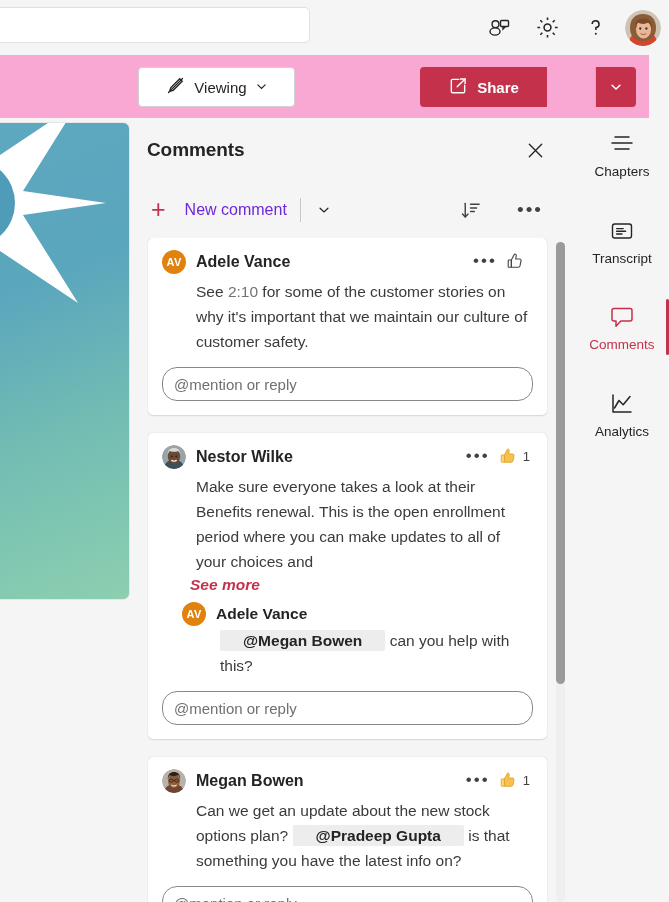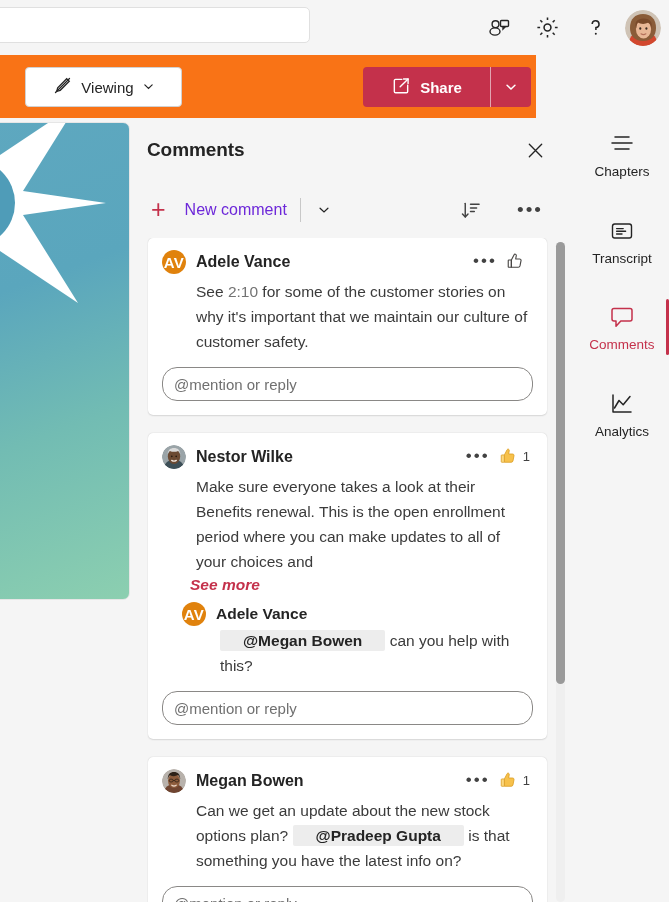--- a/index.html
+++ b/index.html
@@ -61,47 +61,48 @@
     cursor: pointer;
     position: relative;
     flex: none;
     margin-left: 2px;
   }
 
   
   .commandrow {
     position: absolute;
     left: 0; top: 55px;
-    width: 536px; height: 63px;
-    background: #f97316;
+    width: 649px; height: 63px;
+    background: #f9a8d4;
   }
 
   .viewing-btn {
     position: absolute;
     right: 354px; top: 12px;
     width: 157px; height: 40px;
     background: #ffffff;
     border: 1px solid #d1d1d1;
     border-radius: 4px;
     display: flex;
     align-items: center;
     justify-content: center;
     gap: 8px;
     cursor: pointer;
     font-size: 15px;
     color: #242424;
   }
 
   .share-group {
     position: absolute;
-    right: 5px; top: 12px;
+    right: 13px; top: 12px;
     height: 40px;
     display: flex;
     border-radius: 4px;
     overflow: hidden;
+    gap: 48px;
   }
 
   .share-btn {
     background: #c4314b;
     color: #ffffff;
     border: none;
     width: 127px;
     display: flex;
     align-items: center;
     justify-content: center;
@@ -262,21 +263,21 @@
     align-items: flex-start;
     position: relative;
     min-height: 26px;
   }
 
   .av-circle {
     width: 24px; height: 24px;
     border-radius: 50%;
     background: #e0820d;
     color: #ffffff;
-    font-size: 15px;
+    font-size: 11px;
     font-weight: bold;
     display: flex;
     align-items: center;
     justify-content: center;
     flex: none;
     letter-spacing: 0.3px;
   }
 
   .av-photo {
     width: 24px; height: 24px;

